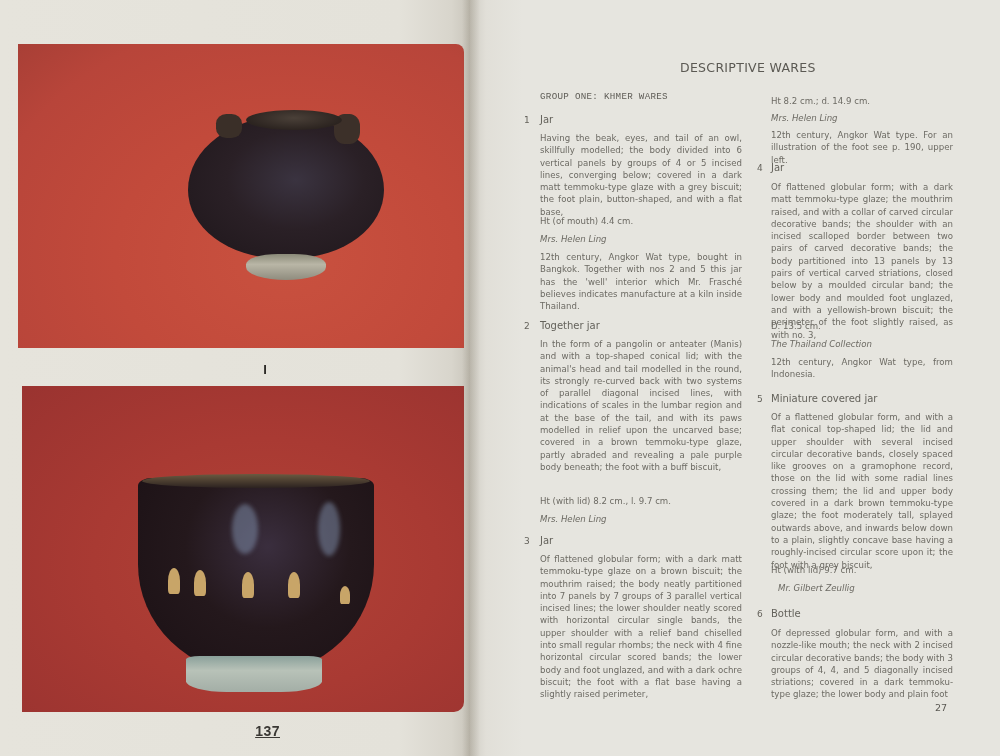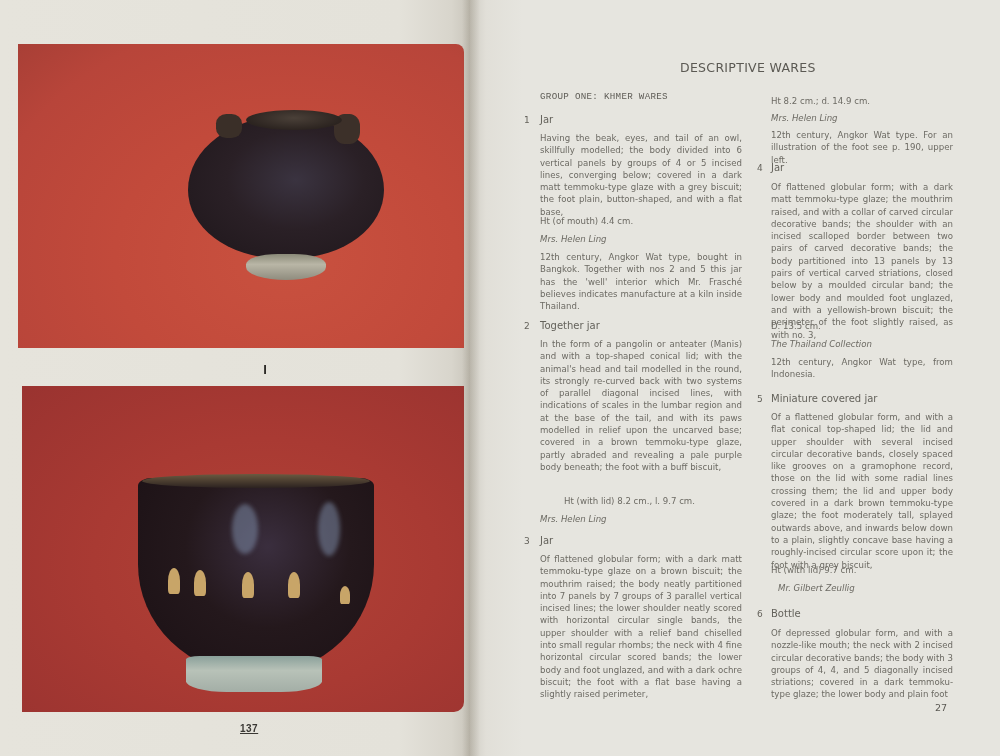--- a/index.html
+++ b/index.html
@@ -74,22 +74,22 @@
     position: absolute; left: 164px; top: 270px; width: 136px; height: 36px;
     border-radius: 10% 10% 30% 30%;
     background: linear-gradient(180deg, #8aa09a 0%, #b8c2b8 40%, #a3aea6 100%);
   }
 
   .plate-caption {
     position: absolute; left: 250px; top: 362px; width: 30px; text-align: center;
     font-family: "Liberation Sans", sans-serif; font-weight: bold; font-size: 13px; color: #2d2b27;
   }
   .page-number-left {
-    position: absolute; left: 240px; top: 723px; width: 40px; text-align: left;
-    font-family: "Liberation Sans", sans-serif; font-weight: bold; font-size: 10px; color: #3a3834; letter-spacing: 0.5px; text-decoration: underline;
+    position: absolute; left: 240px; top: 723px; width: 40px; text-align: right;
+    font-family: "Liberation Sans", sans-serif; font-weight: bold; font-size: 14px; color: #3a3834; letter-spacing: 0.5px; text-decoration: underline;
   }
 
   
   .notes-title {
     position: absolute; left: 680px; top: 60px;
     font-size: 12.5px; color: #5b5953; letter-spacing: 0.3px;
   }
   .col {
     position: absolute; top: 0;
     font-size: 8.6px; line-height: 12.3px; color: #6c6a63;
@@ -153,21 +153,21 @@
     <span class="entry-num" style="left:4px;top:114px;">1</span>
     <span class="entry-title" style="left:20px;top:114px;">Jar</span>
     <p class="para" style="left:20px;top:132px;width:202px;">Having the beak, eyes, and tail of an owl, skillfully modelled; the body divided into 6 vertical panels by groups of 4 or 5 incised lines, converging below; covered in a dark matt temmoku-type glaze with a grey biscuit; the foot plain, button-shaped, and with a flat base,</p>
     <p class="para" style="left:20px;top:215px;width:202px;">Ht (of mouth) 4.4 cm.</p>
     <p class="para italic" style="left:20px;top:233px;width:202px;">Mrs. Helen Ling</p>
     <p class="para" style="left:20px;top:251px;width:202px;">12th century, Angkor Wat type, bought in Bangkok.  Together with nos 2 and 5 this jar has the 'well' interior which Mr. Frasché believes indicates manufacture at a kiln inside Thailand.</p>
 
     <span class="entry-num" style="left:4px;top:320px;">2</span>
     <span class="entry-title" style="left:20px;top:320px;">Together jar</span>
     <p class="para" style="left:20px;top:338px;width:202px;">In the form of a pangolin or anteater (Manis) and with a top-shaped conical lid; with the animal's head and tail modelled in the round, its strongly re-curved back with two systems of parallel diagonal incised lines, with indications of scales in the lumbar region and at the base of the tail, and with its paws modelled in relief upon the uncarved base; covered in a brown temmoku-type glaze, partly abraded and revealing a pale purple body beneath; the foot with a buff biscuit,</p>
-    <p class="para" style="left:20px;top:495px;width:202px;margin-left:24px;">Ht (with lid) 8.2 cm., l. 9.7 cm.</p>
+    <p class="para" style="left:20px;top:495px;width:202px;">Ht (with lid) 8.2 cm., l. 9.7 cm.</p>
     <p class="para italic" style="left:20px;top:513px;width:202px;">Mrs. Helen Ling</p>
 
     <span class="entry-num" style="left:4px;top:535px;">3</span>
     <span class="entry-title" style="left:20px;top:535px;">Jar</span>
     <p class="para" style="left:20px;top:553px;width:202px;">Of flattened globular form; with a dark matt temmoku-type glaze on a brown biscuit; the mouthrim raised; the body neatly partitioned into 7 panels by 7 groups of 3 parallel vertical incised lines; the lower shoulder neatly scored with horizontal circular single bands, the upper shoulder with a relief band chiselled into small regular rhombs; the neck with 4 fine horizontal circular scored bands; the lower body and foot unglazed, and with a dark ochre biscuit; the foot with a flat base having a slightly raised perimeter,</p>
   </div>
 
   <div class="col col-2">
     <p class="para" style="left:14px;top:95px;width:182px;">Ht 8.2 cm.; d. 14.9 cm.</p>
     <p class="para italic" style="left:14px;top:112px;width:182px;">Mrs. Helen Ling</p>

